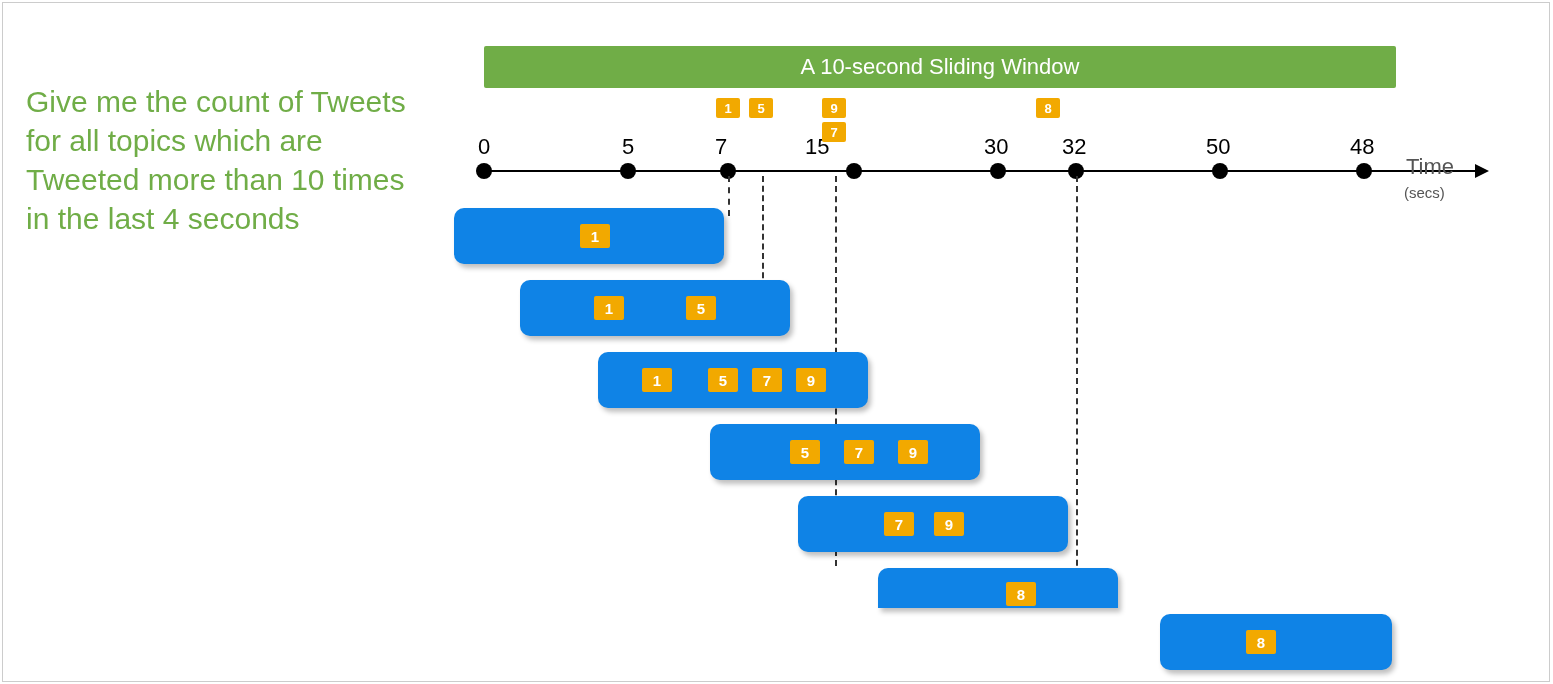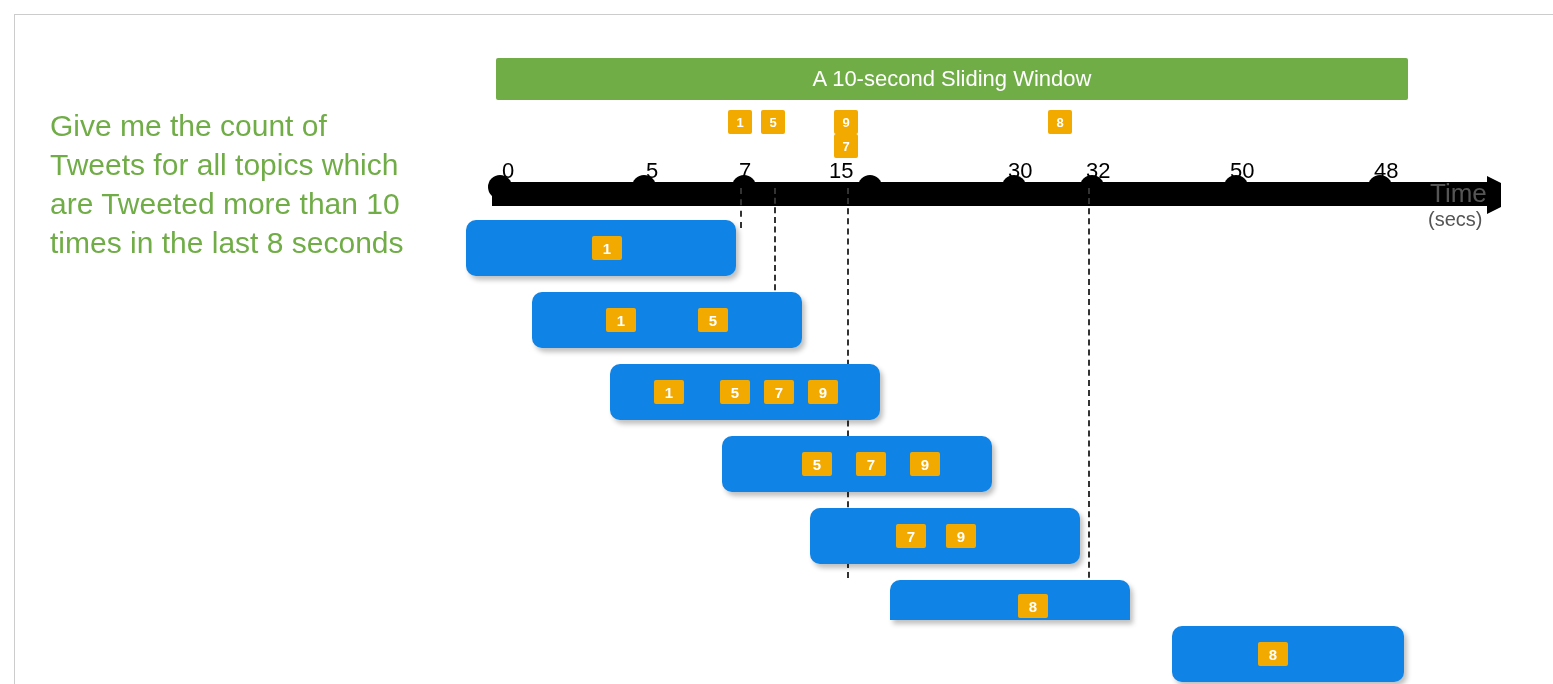--- a/index.html
+++ b/index.html
@@ -1,15 +1,15 @@
 <!DOCTYPE html>
 <html><head>
 <meta charset="utf-8">
 <style>
-  * { margin: 0; padding: 12px; box-sizing: border-box; }
+  * { margin: 0; padding: 0; box-sizing: border-box; }
   body {
     font-family: "Segoe UI", Arial, sans-serif;
     background: #fff;
     width: 1553px;
     height: 684px;
     position: relative;
     overflow: hidden;
   }
   .frame {
     position: absolute;
@@ -70,27 +70,27 @@
   }
   .tick-label {
     position: absolute;
     top: 134px;
     font-size: 22px;
     color: #000;
   }
   .axis-title {
     position: absolute;
     top: 154px;
-    font-size: 26px;
+    font-size: 22px;
     color: #555;
   }
   .axis-units {
     position: absolute;
     top: 184px;
-    font-size: 20px;
+    font-size: 15px;
     color: #555;
   }
   .orange-box {
     position: absolute;
     background: #F2A900;
     color: #fff;
     font-size: 13px;
     font-weight: bold;
     width: 24px;
     height: 20px;
@@ -115,21 +115,21 @@
     border-radius: 10px;
     height: 56px;
     box-shadow: 3px 4px 5px rgba(0,0,0,0.25);
   }
 </style>
 </head>
 <body>
 
 <div class="frame"></div>
 
-<div class="query-text">Give me the count of Tweets for all topics which are Tweeted more than 10 times in the last 8 seconds</div>
+<div class="query-text">Give me the count of Tweets for all topics which are Tweeted more than 10 times in the last 4 seconds</div>
 
 <div class="green-bar">A 10-second Sliding Window</div>
 
 <div class="axis"></div>
 <div class="arrowhead"></div>
 
 <div class="tick-dot" style="left:476px"></div>
 <div class="tick-label" style="left:478px">0</div>
 
 <div class="tick-dot" style="left:620px"></div>

